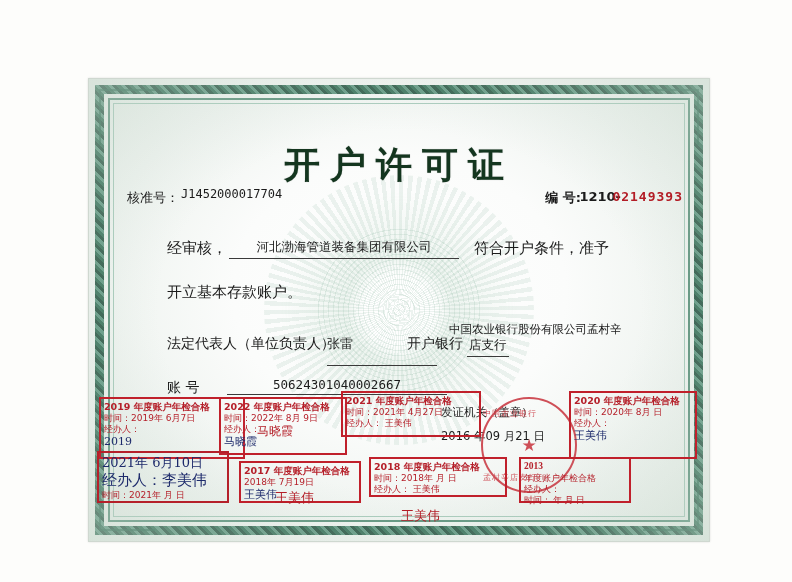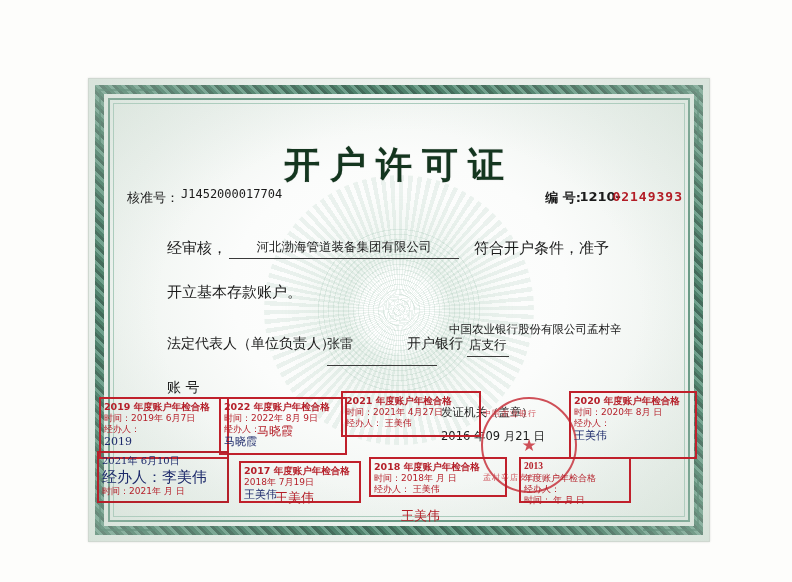--- a/index.html
+++ b/index.html
@@ -164,31 +164,32 @@
     <div class="line" style="left:78px;top:204px;font-size:15px;">开立基本存款账户。</div>
 
     <div class="line" style="left:78px;top:256px;font-size:14px;">法定代表人（单位负责人）</div>
     <div class="line u-line" style="left:238px;top:256px;width:110px;font-size:13px;text-align:left;padding-bottom:12px;">张雷</div>
 
     <div class="line" style="left:318px;top:256px;font-size:14px;">开户银行</div>
     <div class="line" style="left:360px;top:243px;font-size:11.5px;">中国农业银行股份有限公司孟村辛</div>
     <div class="line" style="left:378px;top:258px;font-size:12.5px;border-bottom:1px solid #3a3a3a;padding:0 2px 2px 2px;">店支行</div>
 
     <div class="line" style="left:78px;top:300px;font-size:14px;">账  号</div>
+    <div class="line u-line" style="left:138px;top:298px;width:220px;font-family:'DejaVu Sans Mono','Liberation Mono',monospace;font-size:12.5px;padding-bottom:2px;">50624301040002667</div>
 
     <div class="line" style="left:352px;top:326px;font-size:11.5px;">发证机关（盖章）</div>
     <div class="line" style="left:352px;top:350px;font-size:11.5px;">2016  年09  月21  日</div>
 
     <div class="round-seal" style="left:392px;top:318px;">
       <div class="top-txt">中国农业银行</div>
       <div class="star">★</div>
       <div class="bot-txt">孟村辛店支行</div>
     </div>
 
-    <div class="stamp" style="left:10px;top:318px;width:130px;height:62px;">
+    <div class="stamp" style="left:10px;top:318px;width:146px;height:62px;">
       <div class="hd">2019 年度账户年检合格</div>
       <div class="row">时间：2019年 6月7日</div>
       <div class="row">经办人：</div>
       <div class="row hand" style="font-size:11px;">2019</div>
     </div>
 
     <div class="stamp" style="left:130px;top:318px;width:128px;height:58px;">
       <div class="hd">2022 年度账户年检合格</div>
       <div class="row">时间：2022年 8月 9日</div>
       <div class="row">经办人：</div>
@@ -221,21 +222,21 @@
     </div>
 
     <div class="stamp" style="left:430px;top:378px;width:112px;height:46px;font-family:Liberation Serif, serif;">
       <div class="hd">2013</div>
       <div class="row">年度账户年检合格</div>
       <div class="row">经办人：</div>
       <div class="row">时间：      年   月   日</div>
     </div>
 
     <div class="stamp" style="left:8px;top:372px;width:132px;height:52px;border-color:#b5202a;">
-      <div class="row hand" style="font-size:10px;">2021年  6月10日</div>
+      <div class="row hand" style="font-size:13px;">2021年  6月10日</div>
       <div class="row hand" style="font-size:15px;">经办人：李美伟</div>
       <div class="row">时间：2021年  月  日</div>
     </div>
 
     <div class="scrawl hand" style="left:312px;top:428px;font-size:13px;">王美伟</div>
     <div class="scrawl hand" style="left:186px;top:410px;font-size:13px;">王美伟</div>
     <div class="scrawl hand" style="left:168px;top:344px;font-size:12px;">马晓霞</div>
 
   </div>
 </div>

